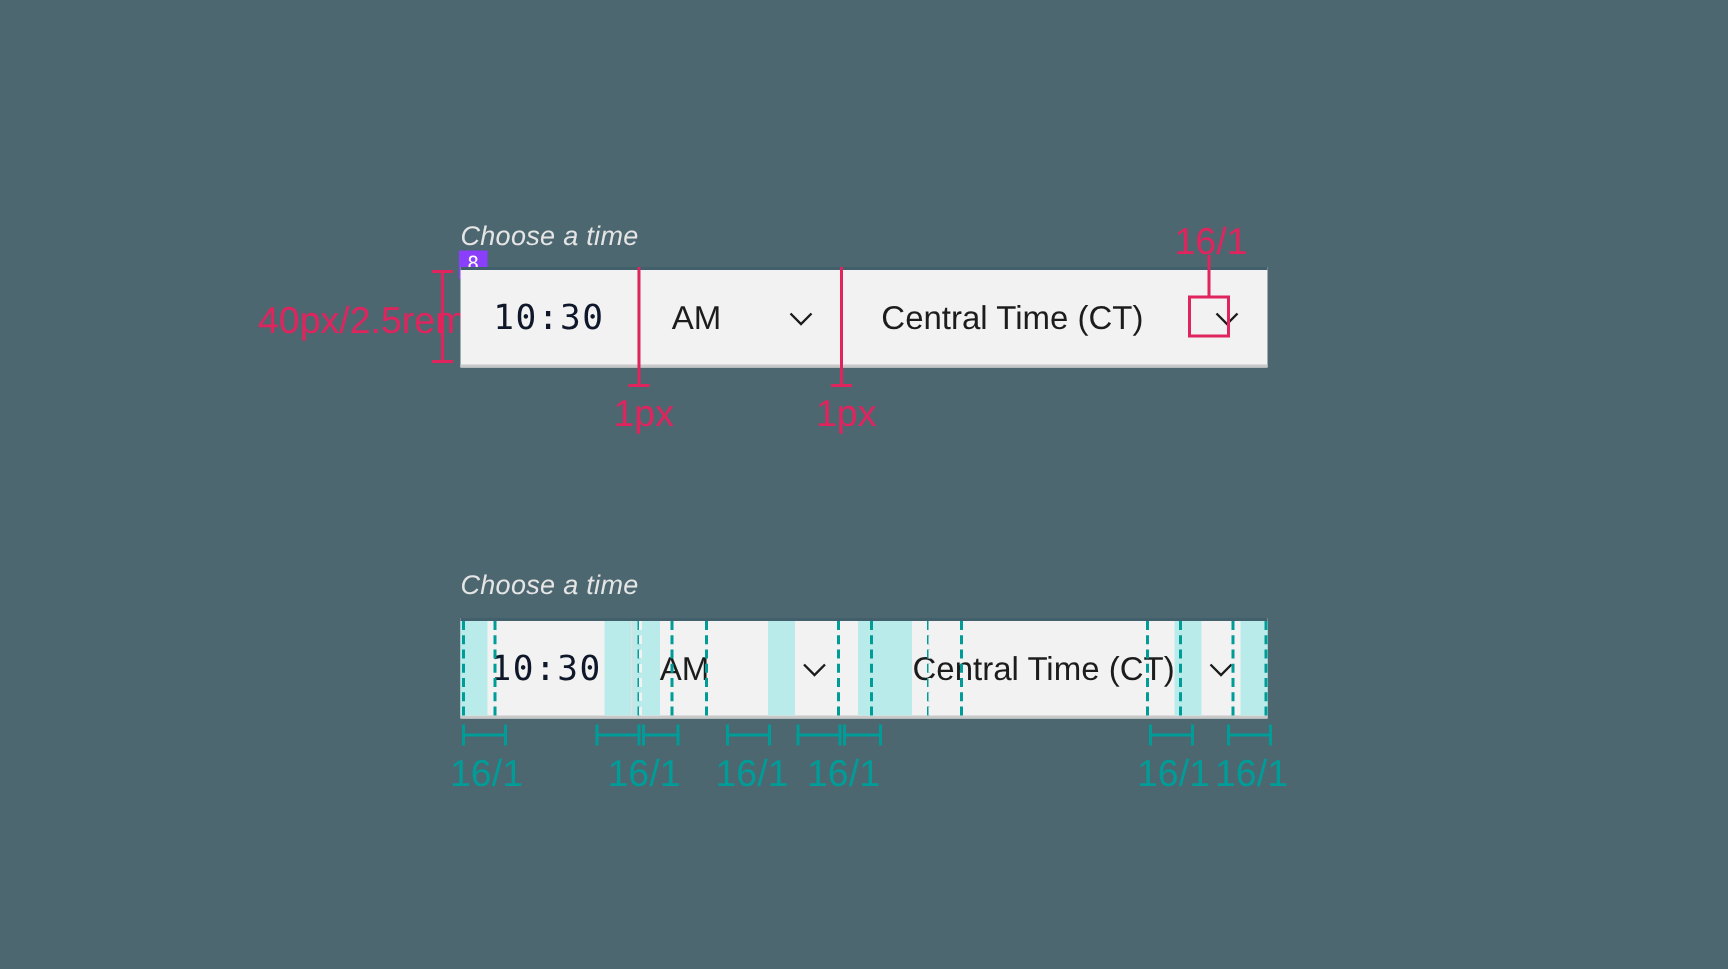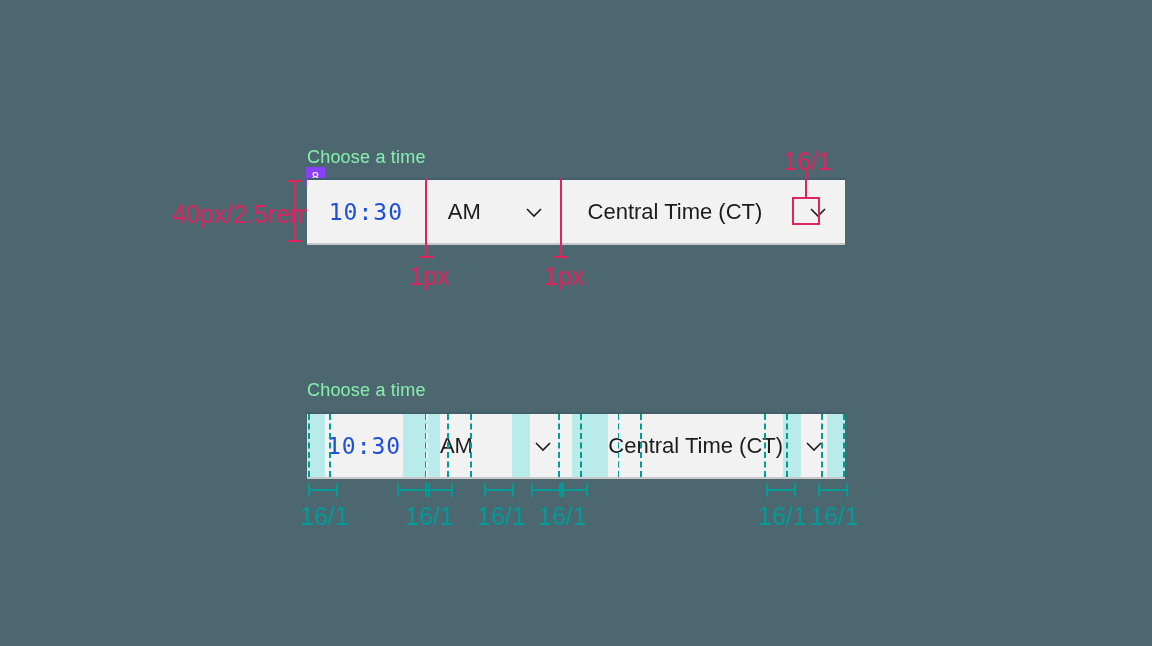--- a/index.html
+++ b/index.html
@@ -8,39 +8,40 @@
     background: #4d6771;
     font-family: "Liberation Sans", sans-serif;
     overflow: hidden;
   }
   .canvas { position: relative; width: 1152px; height: 646px; }
 
   
   .field-label {
     position: absolute;
     font-size: 18px;
-    color: #86efac;
+    color: #e5e5e5;
     letter-spacing: .2px;
     white-space: nowrap;
+    font-style: italic;
   }
   .timepicker {
     position: absolute;
     display: flex;
     align-items: stretch;
     height: 67px;
     background: #f2f2f2;
     border-top: 2px solid #41606b;
     border-bottom: 2px solid #c8c8c8;
   }
   .tp-time {
     width: 118px;
     display: flex; align-items: center; justify-content: center;
     font-family: "DejaVu Sans Mono", "Liberation Mono", monospace;
     font-size: 23px;
-    color: #1d4ed8;
+    color: #0f172a;
     letter-spacing: 1px;
   }
   .tp-divider { width: 1px; background: #dcdcdc; align-self: stretch; }
   .tp-select {
     display: flex; align-items: center;
     font-size: 22px; color: #1c1c1c;
   }
   .tp-select.ampm { width: 135px; padding-left: 22px; }
   .tp-select.zone { width: 284px; padding-left: 26px; justify-content: center; }
   .tp-sel-text { white-space: nowrap; }

